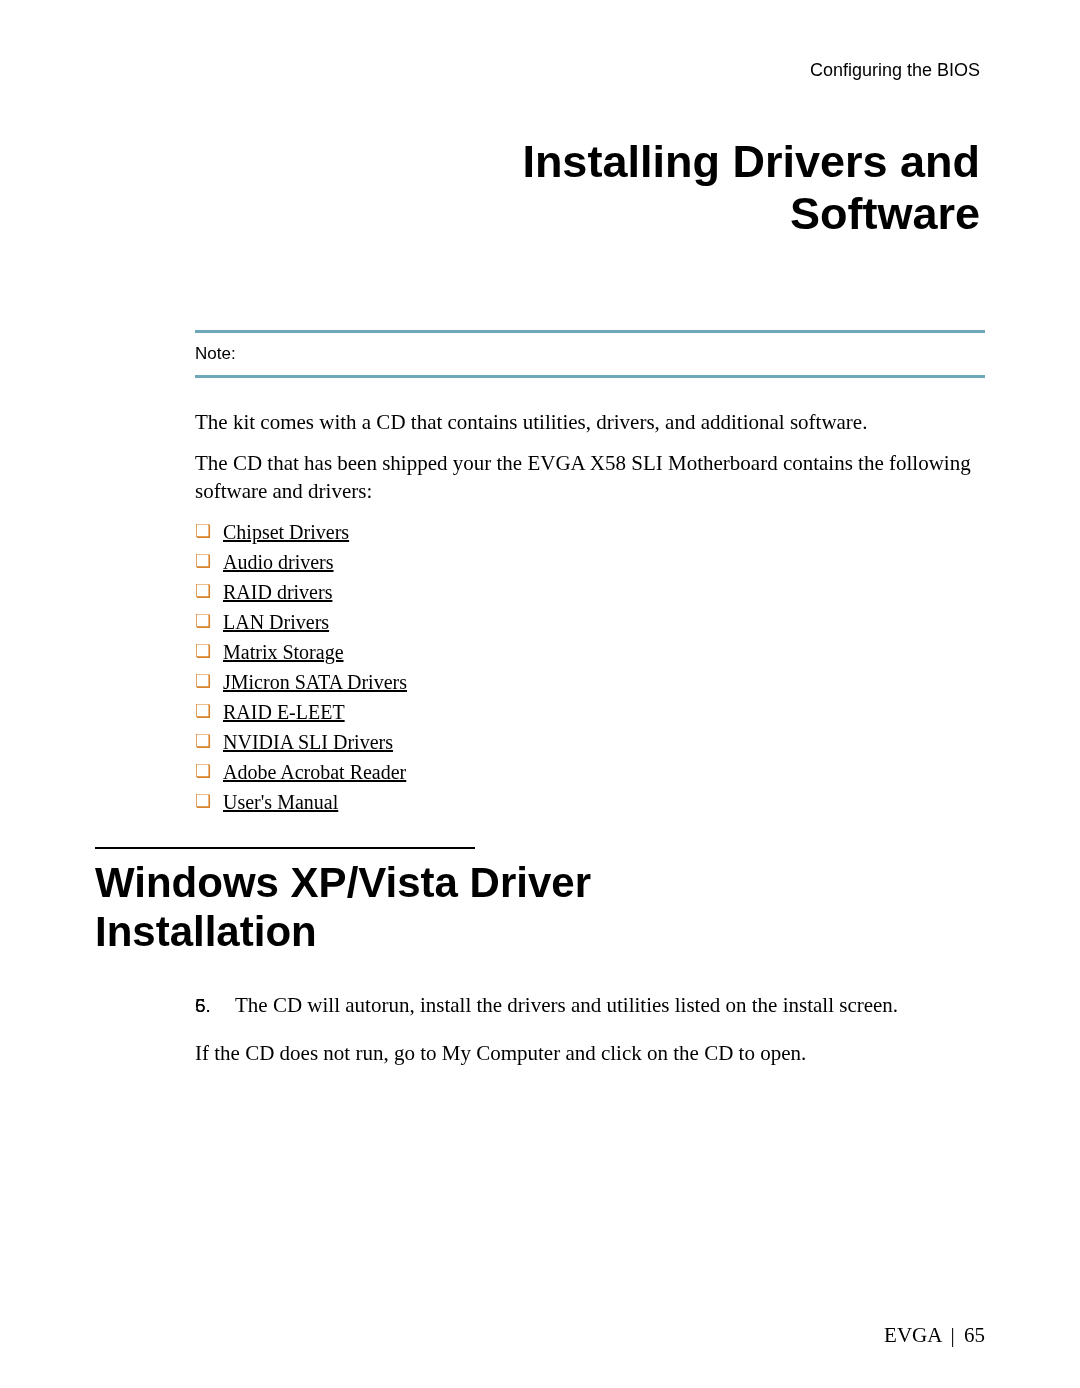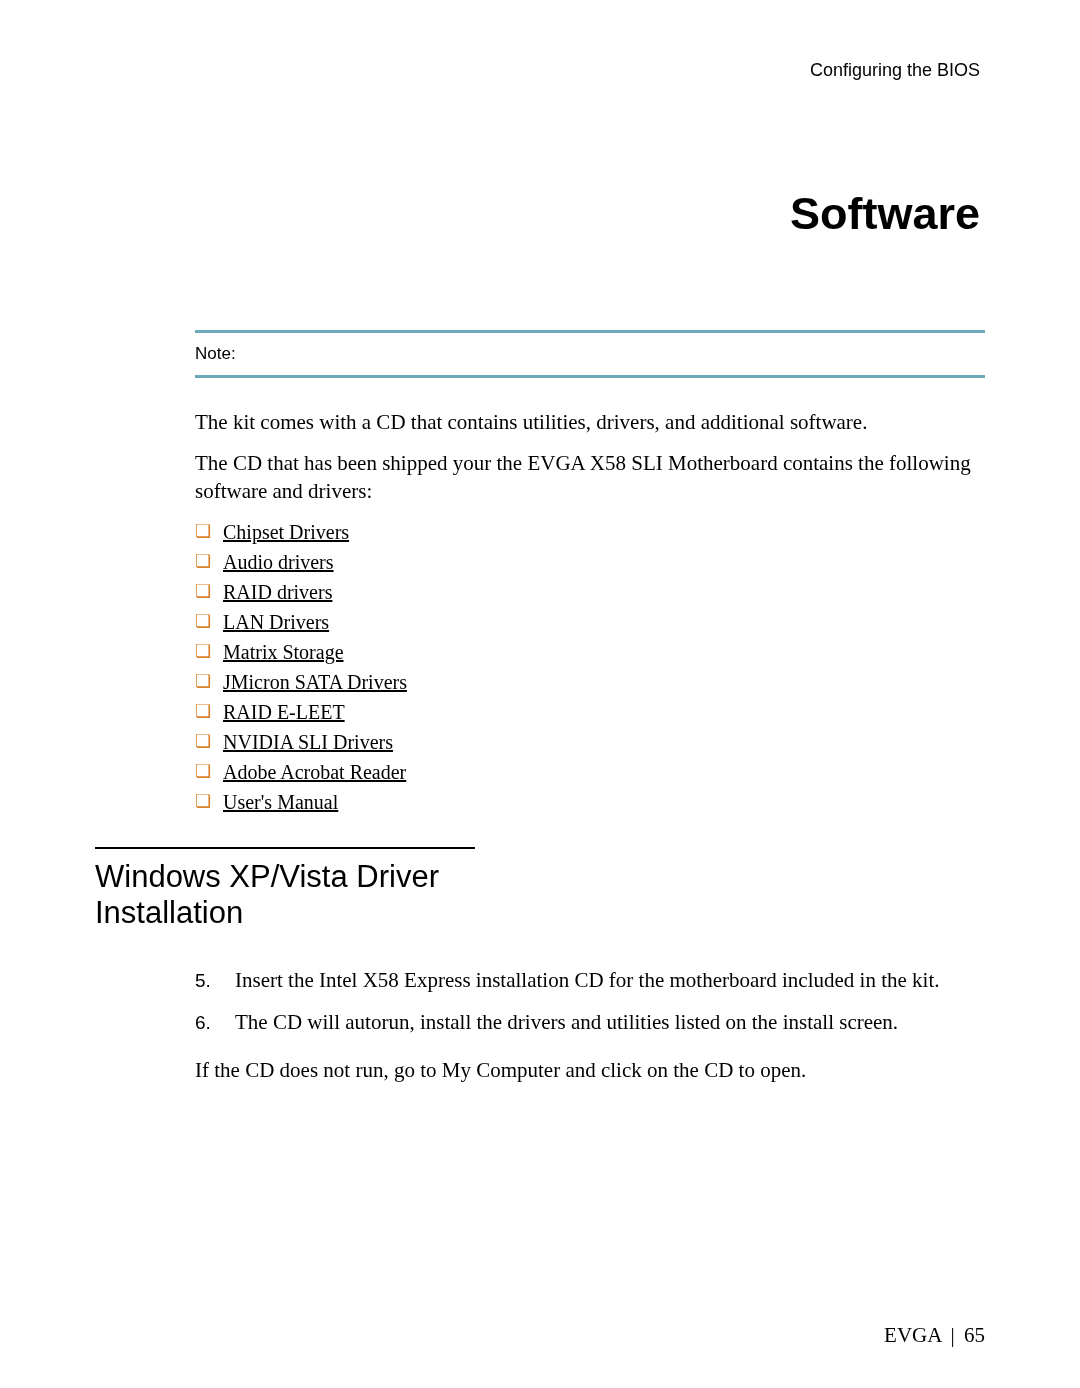--- a/index.html
+++ b/index.html
@@ -78,22 +78,22 @@
       color: #d9822b;
       font-size: 18px;
     }
     .section-divider {
       border-top: 2px solid #000;
       width: 380px;
       margin: 25px 0 10px 0;
     }
     .section-title {
       font-family: Arial, Helvetica, sans-serif;
-      font-weight: normal;
-      font-size: 31px;
+      font-weight: bold;
+      font-size: 42px;
       line-height: 1.15;
       margin-bottom: 35px;
       margin-top: 8px;
     }
     ol.numbered {
       list-style: none;
       margin: 0 0 20px 100px;
     }
     ol.numbered li {
       font-family: Georgia, 'Times New Roman', serif;
@@ -120,21 +120,21 @@
     .footer .sep {
       margin: 0 4px;
     }
   </style>
 </head>
 <body>
 
 <div class="header-label">Configuring the BIOS</div>
 
 <div class="chapter-title">
-  <br>
+  <span>Installing Drivers and</span><br>
   <span>Software</span>
 </div>
 
 <div class="note-box">
   <div class="note-label">Note:</div>
 </div>
 
 <p class="body-text">The kit comes with a CD that contains utilities, drivers, and additional software.</p>
 <p class="body-text">The CD that has been shipped your the EVGA X58 SLI Motherboard contains the following software and drivers:</p>
 
@@ -153,21 +153,20 @@
 
 <div class="section-divider"></div>
 <div class="section-title">
   <span>Windows XP/Vista Driver</span><br>
   <span>Installation</span>
 </div>
 
 <ol class="numbered">
   <li>
     <span class="num">5.</span>
-    <span>Insert the Intel X58 Express installation CD for the motherboard included in the kit.</span>
   </li>
   <li>
     <span class="num">6.</span>
     <span>The CD will autorun, install the drivers and utilities listed on the install screen.</span>
   </li>
 </ol>
 
 <p class="body-text">If the CD does not run, go to My Computer and click on the CD to open.</p>
 
 <div class="footer">

